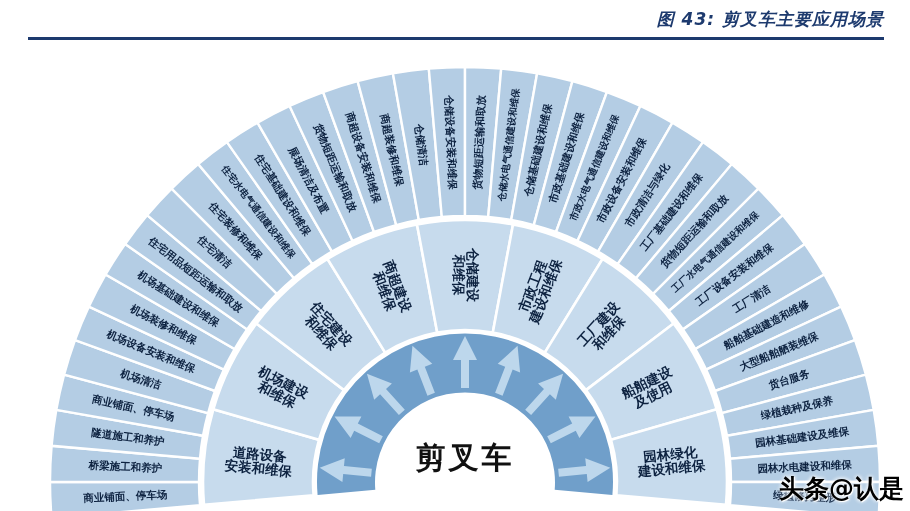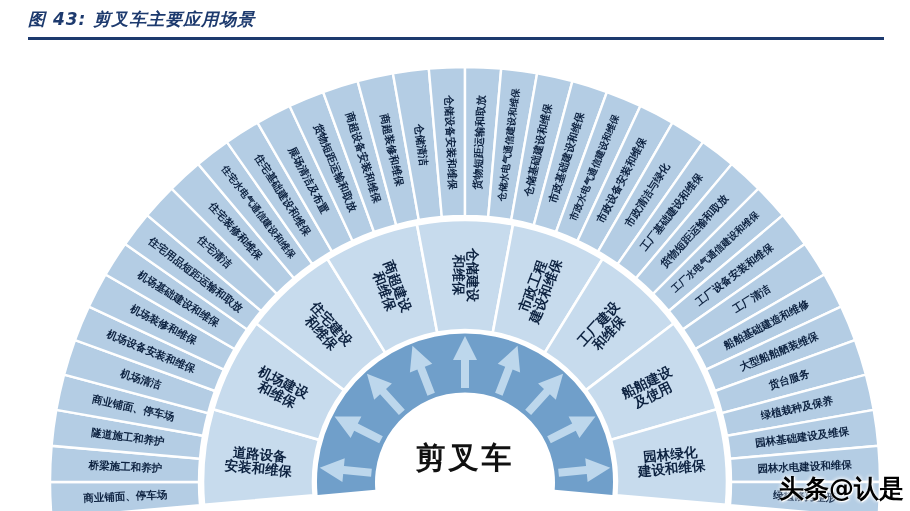--- a/index.html
+++ b/index.html
@@ -1,17 +1,17 @@
 <!DOCTYPE html>
 <html><head>
 <meta charset="utf-8">
 <style>
   html,body{margin:0;padding:0;background:#fff;}
   .page{position:relative;width:910px;height:511px;background:#ffffff;overflow:hidden;
-        font-family:"DejaVu Sans",sans-serif;}
+        font-family:"DejaVu Sans",sans-serif;text-align:right;}
   .header{position:absolute;top:8px;left:28px;right:26px;z-index:5;}
   .title{font-size:17px;font-weight:bold;font-style:italic;color:#1d3a6e;letter-spacing:1px;}
   .rule{margin-top:6px;height:3px;background:#1d3a6e;}
   svg.fan{position:absolute;left:0;top:0;}
   .watermark{position:absolute;right:6px;bottom:6px;font-size:25px;font-weight:bold;color:#000;
              z-index:6;text-shadow:0 0 4px #fff,0 0 4px #fff,1px 1px 0 #fff;}
 </style>
 </head>
 <body>
 

